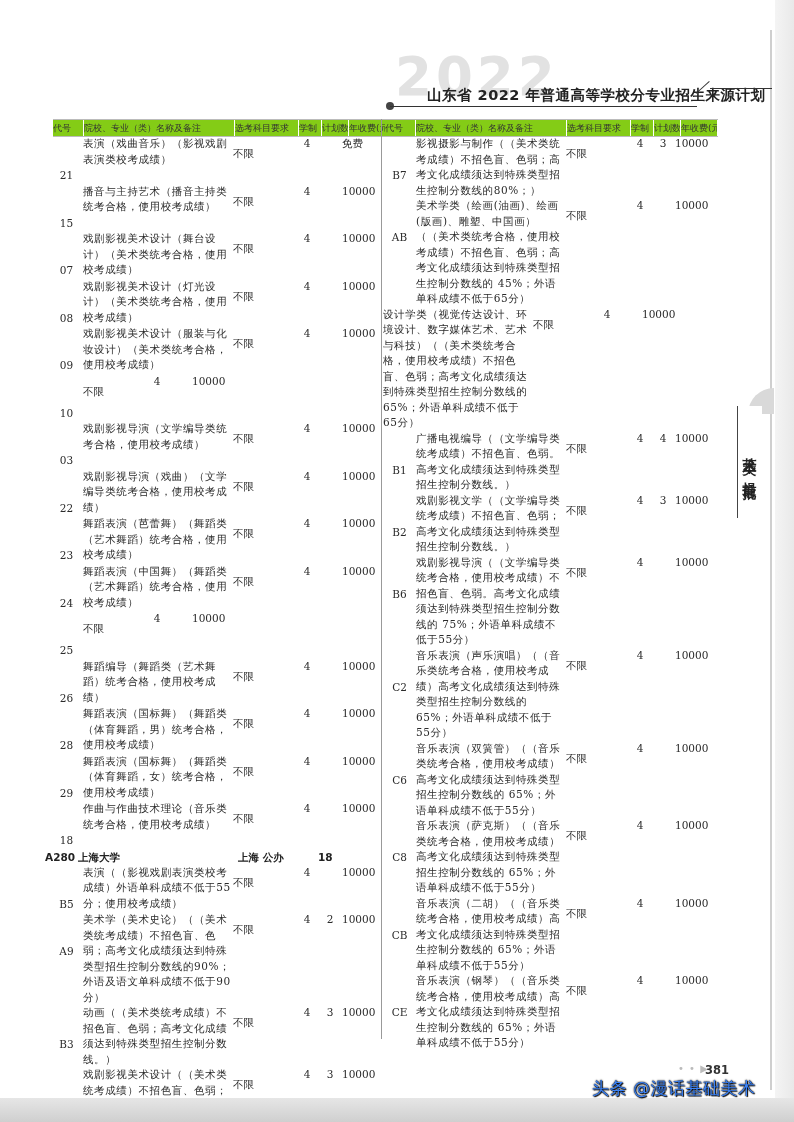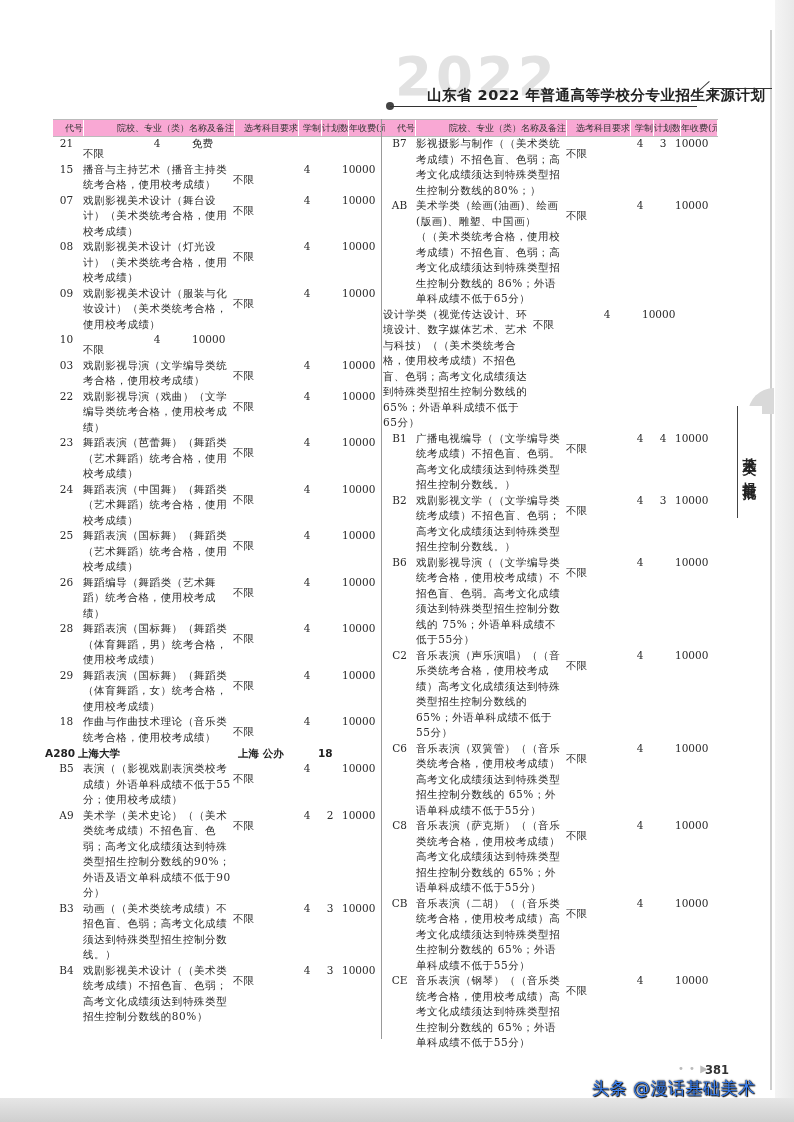--- a/index.html
+++ b/index.html
@@ -48,42 +48,42 @@
   .header-line-right {
     position: absolute; left: 710px; top: 88px; width: 62px; height: 1px; background: #333;
   }
   
   .col-header {
     position: absolute; top: 119px; height: 16px; display: flex;
     font-family: "DejaVu Sans", sans-serif; font-size: 9px; color: #333;
     border-top: 1px solid #bbb; border-bottom: 1px solid #bbb;
   }
   .col-header div {
-    background: #f9a8d4; border-right: 1px solid #fff; text-align: right; line-height: 16px;
+    background: #84cc16; border-right: 1px solid #fff; text-align: left; line-height: 16px;
     white-space: nowrap; overflow: hidden;
   }
   .col-header.left { left: 53px; }
   .col-header.right { left: 385px; }
   .c-code { width: 30px; }
   .c-name { width: 150px; }
   .c-subj { width: 63px; }
   .c-years { width: 22px; }
   .c-plan { width: 26px; }
   .c-fee { width: 36px; }
 
   .col-divider {
     position: absolute; left: 381px; top: 119px; width: 1px; height: 920px; background: #999;
   }
 
   .column { position: absolute; top: 136px; width: 330px; }
   .column.left { left: 50px; }
   .column.right { left: 383px; }
 
   .row { position: relative; display: flex; font-size: 10.5px; line-height: 15.5px; }
-  .row .code { width: 33px; text-align: center; flex: none; }
+  .row .code { width: 33px; text-align: center; flex: none; margin-top: 32px; }
   .row .name { width: 150px; flex: none; letter-spacing: 0.6px; }
   .row .subj { width: 63px; text-align: left; flex: none; margin-top: 10px; }
   .row .years { width: 22px; text-align: center; flex: none; }
   .row .plan { width: 24px; text-align: center; flex: none; }
   .row .fee { width: 40px; text-align: left; flex: none; }
 
   .school {
     display: flex; font-family: "DejaVu Sans", sans-serif; font-weight: bold;
     font-size: 10.5px; line-height: 16px; color: #222;
   }
@@ -147,20 +147,21 @@
   <div class="c-plan">计划数</div>
   <div class="c-fee">年收费(元)</div>
 </div>
 
 <div class="col-divider"></div>
 
 <div class="column left">
   <div id="left-rows">
       <div class="row">
     <span class="code">21</span>
+    <span class="name">表演（戏曲音乐）（影视戏剧表演类校考成绩）</span>
     <span class="subj">不限</span>
     <span class="years">4</span>
     <span class="plan"></span>
     <span class="fee">免费</span>
   </div>
       <div class="row">
     <span class="code">15</span>
     <span class="name">播音与主持艺术（播音主持类统考合格，使用校考成绩）</span>
     <span class="subj">不限</span>
     <span class="years">4</span>
@@ -225,21 +226,20 @@
       <div class="row">
     <span class="code">24</span>
     <span class="name">舞蹈表演（中国舞）（舞蹈类（艺术舞蹈）统考合格，使用校考成绩）</span>
     <span class="subj">不限</span>
     <span class="years">4</span>
     <span class="plan"></span>
     <span class="fee">10000</span>
   </div>
       <div class="row">
     <span class="code">25</span>
-    <span class="name">舞蹈表演（国标舞）（舞蹈类（艺术舞蹈）统考合格，使用校考成绩）</span>
     <span class="subj">不限</span>
     <span class="years">4</span>
     <span class="plan"></span>
     <span class="fee">10000</span>
   </div>
       <div class="row">
     <span class="code">26</span>
     <span class="name">舞蹈编导（舞蹈类（艺术舞蹈）统考合格，使用校考成绩）</span>
     <span class="subj">不限</span>
     <span class="years">4</span>
@@ -318,21 +318,21 @@
       <div class="row">
     <span class="code">B7</span>
     <span class="name">影视摄影与制作（（美术类统考成绩）不招色盲、色弱；高考文化成绩须达到特殊类型招生控制分数线的80%；）</span>
     <span class="subj">不限</span>
     <span class="years">4</span>
     <span class="plan">3</span>
     <span class="fee">10000</span>
   </div>
       <div class="row">
     <span class="code">AB</span>
-    <span class="name">美术学类（绘画(油画)、绘画(版画)、雕塑、中国画）（（美术类统考合格，使用校考成绩）不招色盲、色弱；高考文化成绩须达到特殊类型招生控制分数线的 86%；外语单科成绩不低于65分）</span>
+    <span class="name">美术学类（绘画(油画)、绘画(版画)、雕塑、中国画）（（美术类统考合格，使用校考成绩）不招色盲、色弱；高考文化成绩须达到特殊类型招生控制分数线的 45%；外语单科成绩不低于65分）</span>
     <span class="subj">不限</span>
     <span class="years">4</span>
     <span class="plan"></span>
     <span class="fee">10000</span>
   </div>
       <div class="row">
     <span class="name">设计学类（视觉传达设计、环境设计、数字媒体艺术、艺术与科技）（（美术类统考合格，使用校考成绩）不招色盲、色弱；高考文化成绩须达到特殊类型招生控制分数线的65%；外语单科成绩不低于65分）</span>
     <span class="subj">不限</span>
     <span class="years">4</span>
     <span class="plan"></span>

